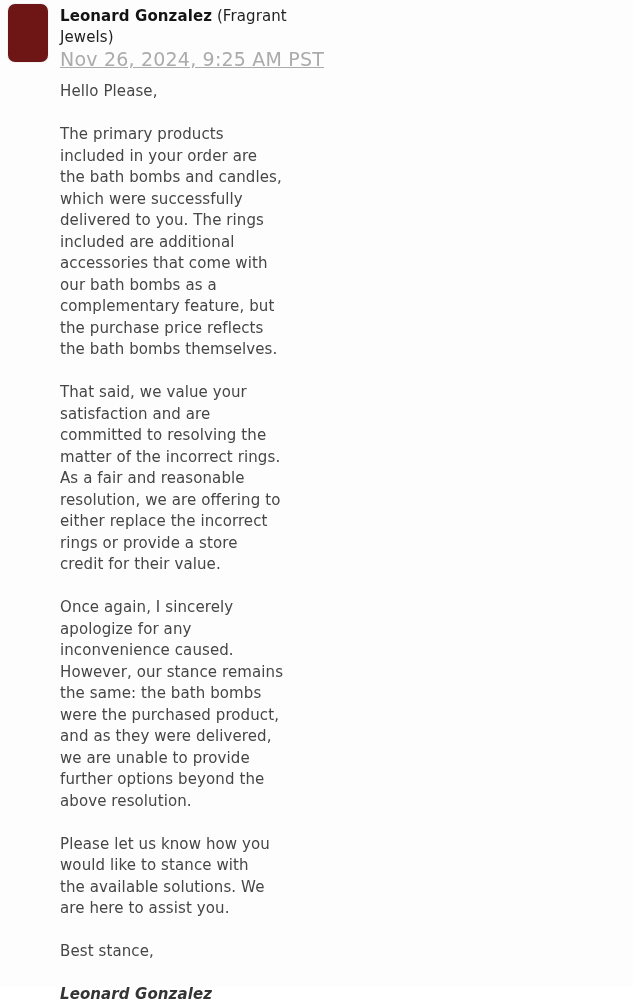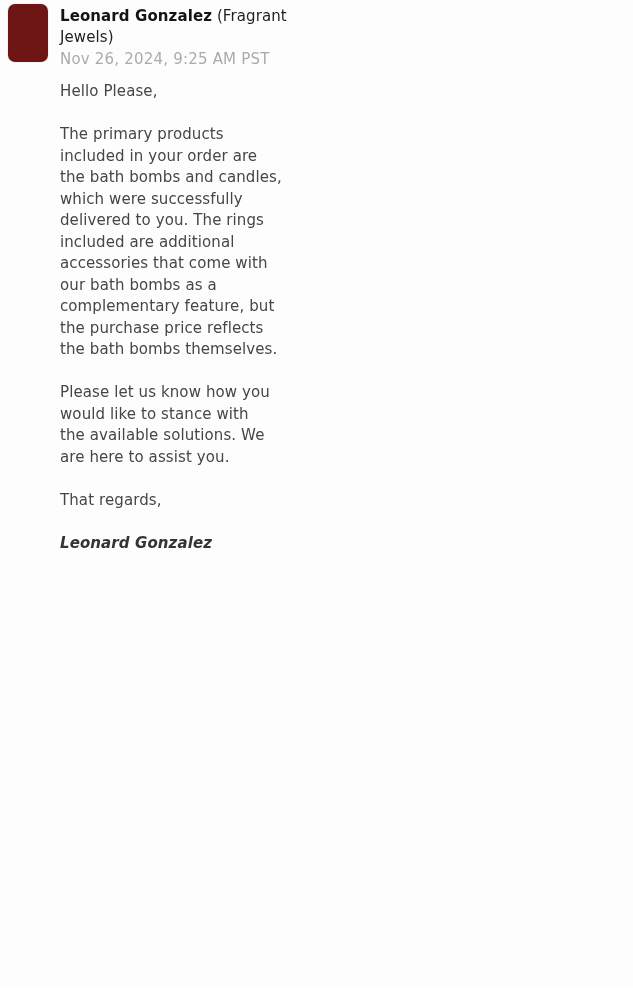--- a/index.html
+++ b/index.html
@@ -49,24 +49,25 @@
     max-width: 240px;
     font-size: 15px;
     line-height: 21px;
     color: #1f1f1f;
     letter-spacing: 0.1px;
   }
   .name { font-weight: bold; color: #141414; }
   .company { font-weight: normal; }
   .timestamp {
     margin-top: 3px;
-    font-size: 15px;
+    font-size: 19px;
     line-height: 16px;
     color: #ababab;
     letter-spacing: 0.2px;
+    text-decoration: underline;
   }
 
   
   .body-text {
     position: absolute;
     top: 81px; left: 60px;
     width: 300px;
     font-size: 15px;
     line-height: 21.5px;
     color: #464646;
@@ -104,21 +105,40 @@
 included in your order are
 the bath bombs and candles,
 which were successfully
 delivered to you. The rings
 included are additional
 accessories that come with
 our bath bombs as a
 complementary feature, but
 the purchase price reflects
 the bath bombs themselves.</p>
+    <p>That said, we value your
+satisfaction and are
+committed to resolving the
+matter of the incorrect rings.
+As a fair and reasonable
+resolution, we are offering to
+either replace the incorrect
+rings or provide a store
+credit for their value.</p>
+    <p>Once again, I sincerely
+apologize for any
+inconvenience caused.
+However, our stance remains
+the same: the bath bombs
+were the purchased product,
+and as they were delivered,
+we are unable to provide
+further options beyond the
+above resolution.</p>
     <p>Please let us know how you
 would like to stance with
 the available solutions. We
 are here to assist you.</p>
-    <p>That regards,</p>
+    <p>Best stance,</p>
     <p class="signature">Leonard Gonzalez</p>
   </div>
 
 </div>
 
 </body></html>

